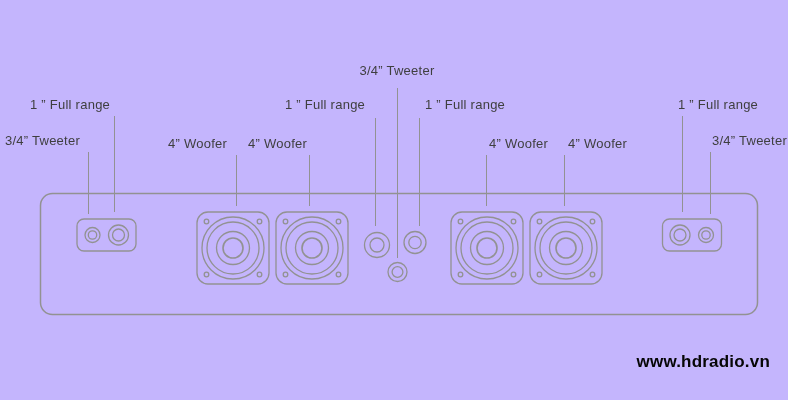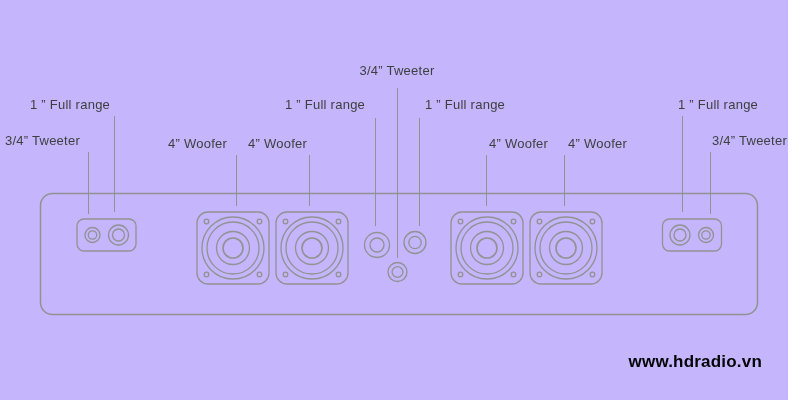--- a/index.html
+++ b/index.html
@@ -25,21 +25,21 @@
     font-size: 13px;
     color: #3f3f3f;
     white-space: nowrap;
     letter-spacing: 0.25px;
   }
   .lbl-centered {
     transform: translateX(-50%);
   }
   .watermark {
     position: absolute;
-    right: 26px;
+    right: 18px;
     top: 352px;
     font-size: 17px;
     font-weight: bold;
     color: #060606;
     letter-spacing: 0.2px;
   }
 </style>
 </head>
 <body>
 

